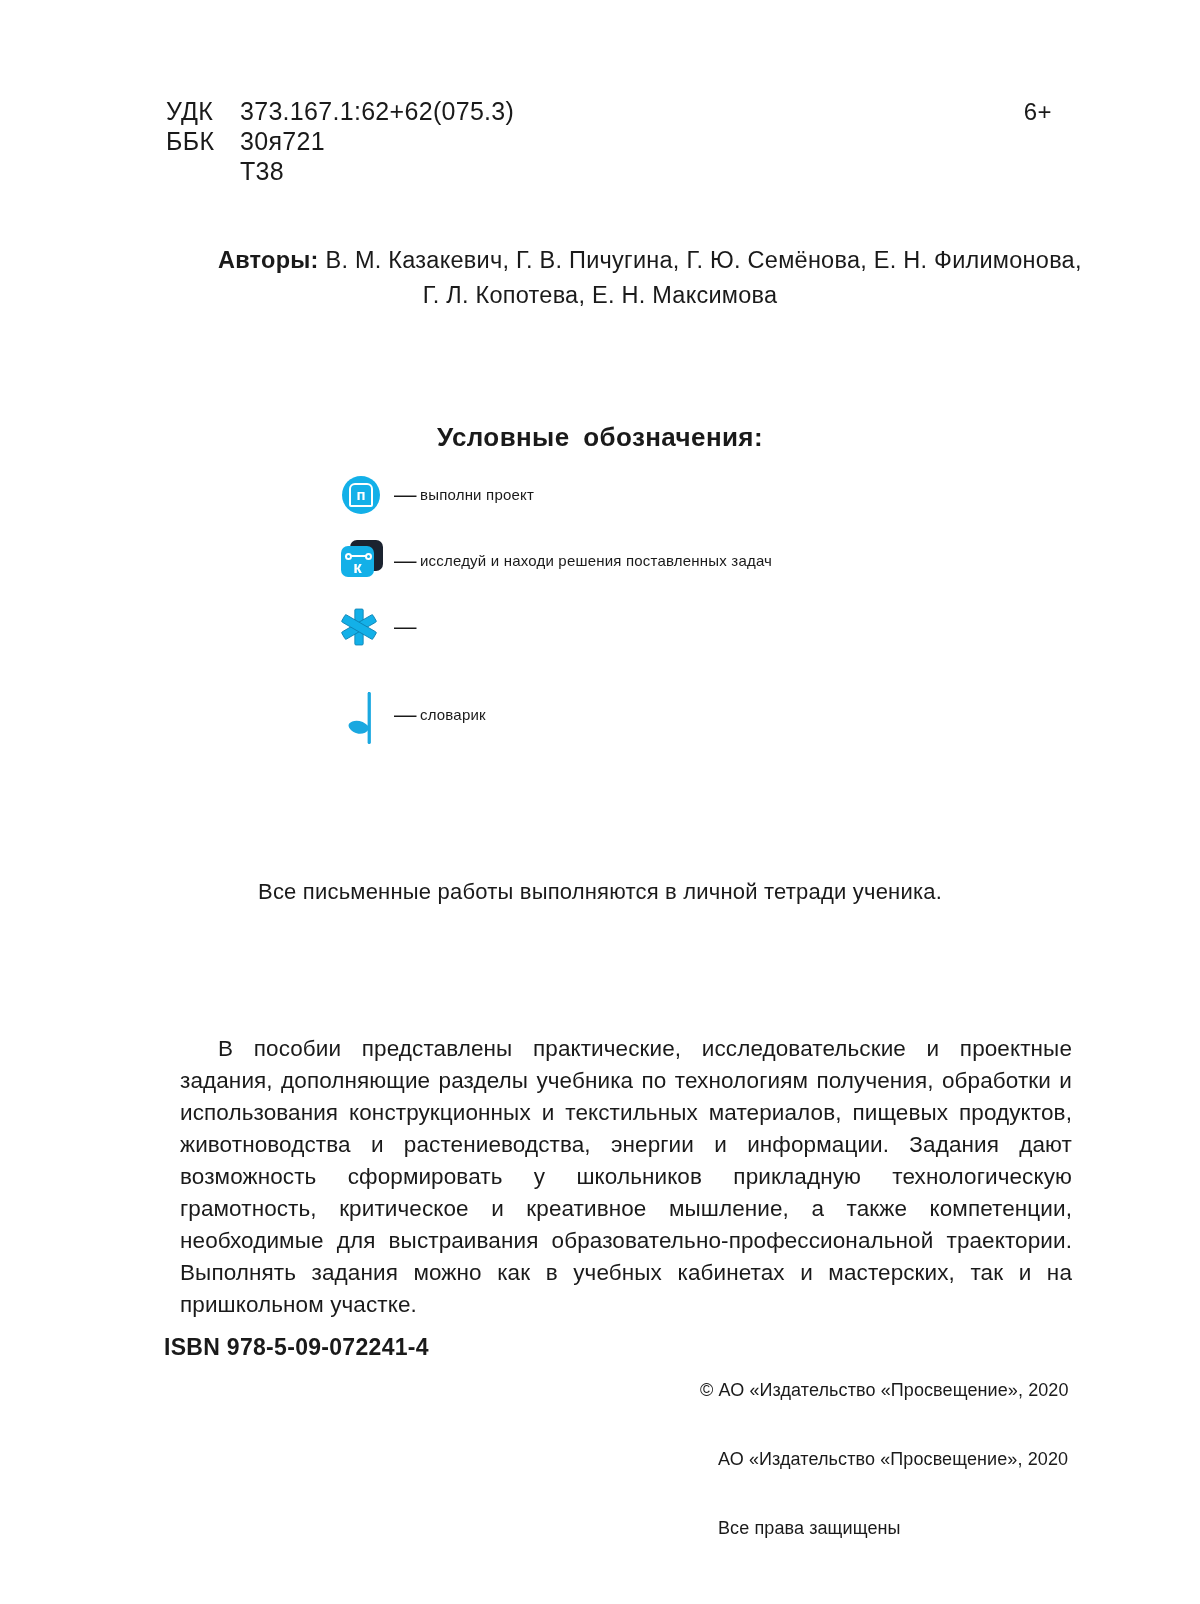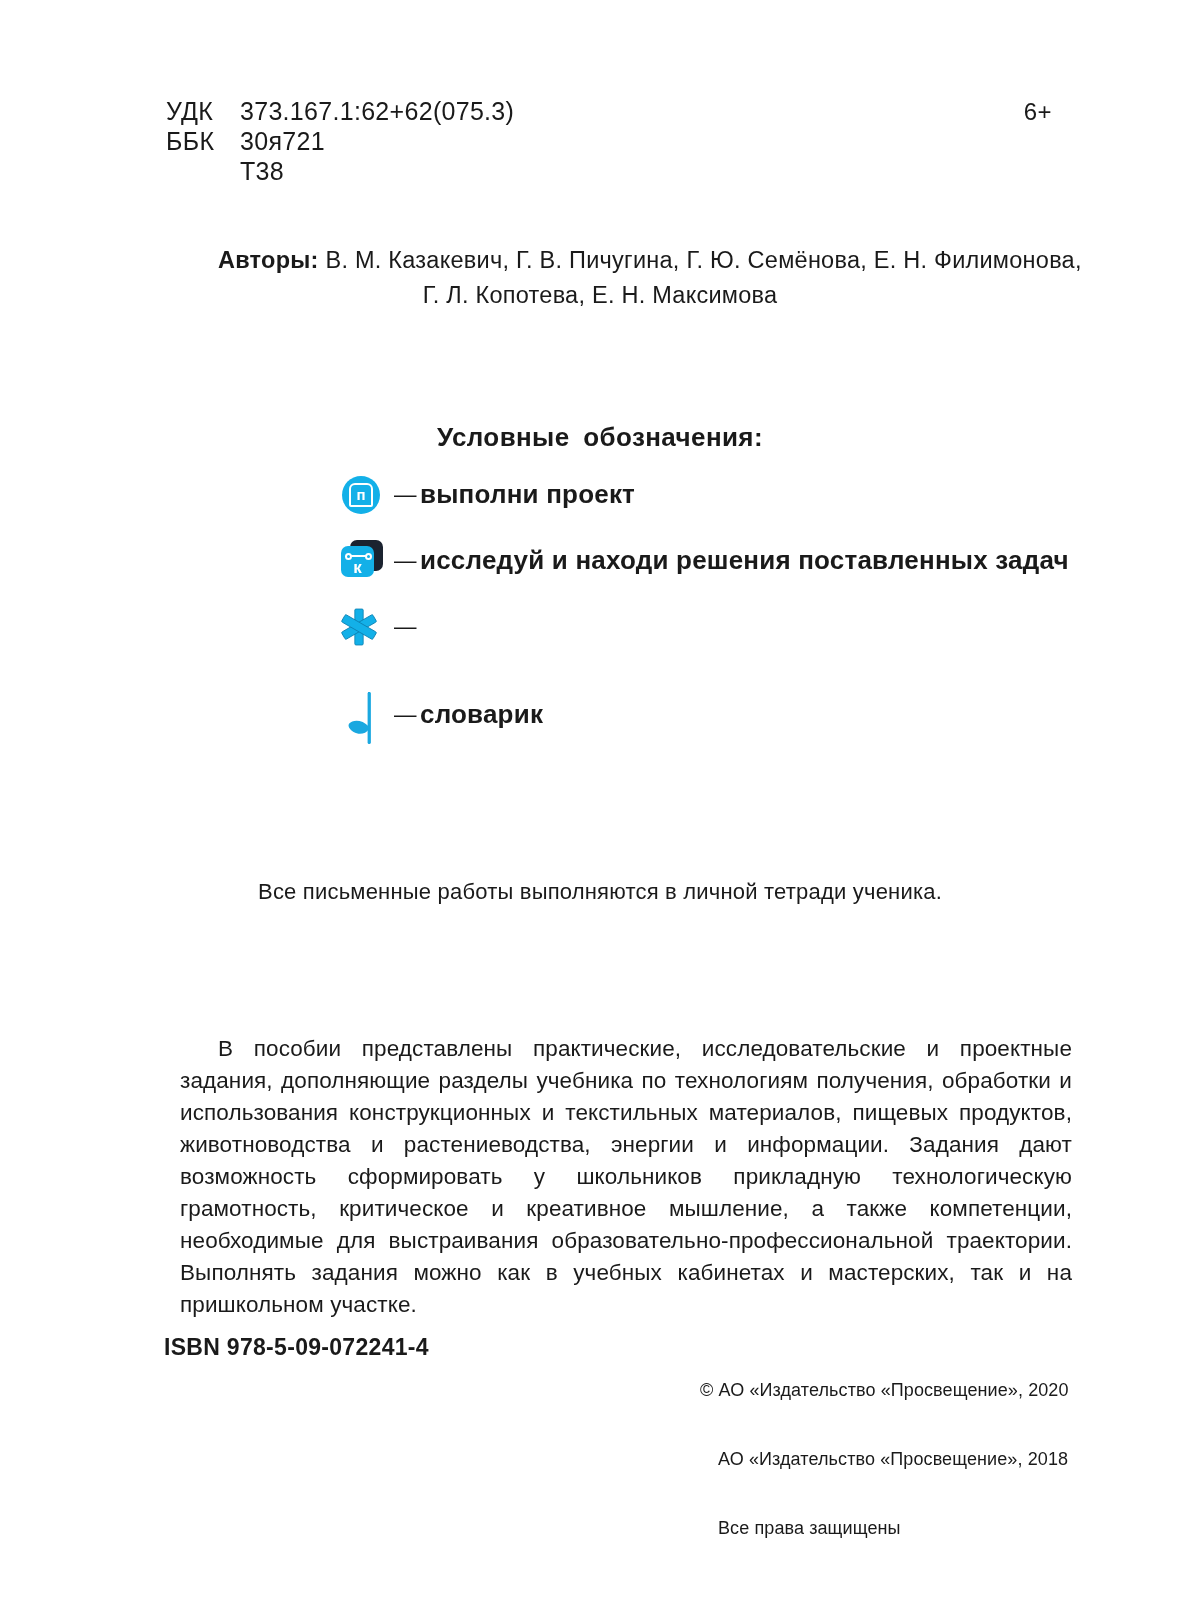--- a/index.html
+++ b/index.html
@@ -101,26 +101,25 @@
     position: relative;
     display: flex;
     align-items: flex-start;
   }
   .legend-icon-cell {
     flex: 0 0 60px;
     height: 54px;
     position: relative;
   }
   .legend-text {
-    font-size: 26px;
+    font-size: 15px;
     line-height: 31px;
     letter-spacing: 0.2px;
     padding-top: 9px;
     white-space: pre-line;
-    font-weight: bold;
   }
   .legend-dash {
     flex: 0 0 26px;
     font-size: 22.5px;
     line-height: 31px;
     padding-top: 9px;
   }
 
   
   .row-1 { height: 66px; }
@@ -393,17 +392,17 @@
   <div class="note">Все письменные работы выполняются в личной тетради ученика.</div>
 
   <div class="annotation">
     <p>В пособии представлены практические, исследовательские и проектные задания, дополняющие разделы учебника по технологиям получения, обработки и использования конструкционных и текстильных материалов, пищевых продуктов, животноводства и растениеводства, энергии и информации. Задания дают возможность сформировать у школьников прикладную технологическую грамотность, критическое и креативное мышление, а также компетенции, необходимые для выстраивания образовательно-профессиональной траектории. Выполнять задания можно как в учебных кабинетах и мастерских, так и на пришкольном участке.</p>
   </div>
 
   <div class="isbn">ISBN 978-5-09-072241-4</div>
 
   <div class="copyright">
     <div>© АО «Издательство «Просвещение», 2020</div>
-    <div class="indent">АО «Издательство «Просвещение», 2018</div>
+    <div class="indent">АО «Издательство «Просвещение», 2020</div>
     <div class="indent">Все права защищены</div>
   </div>
 
 </div>
 
 </body></html>

